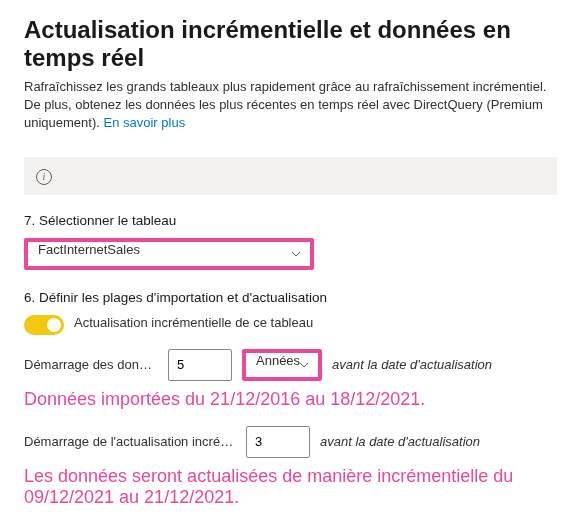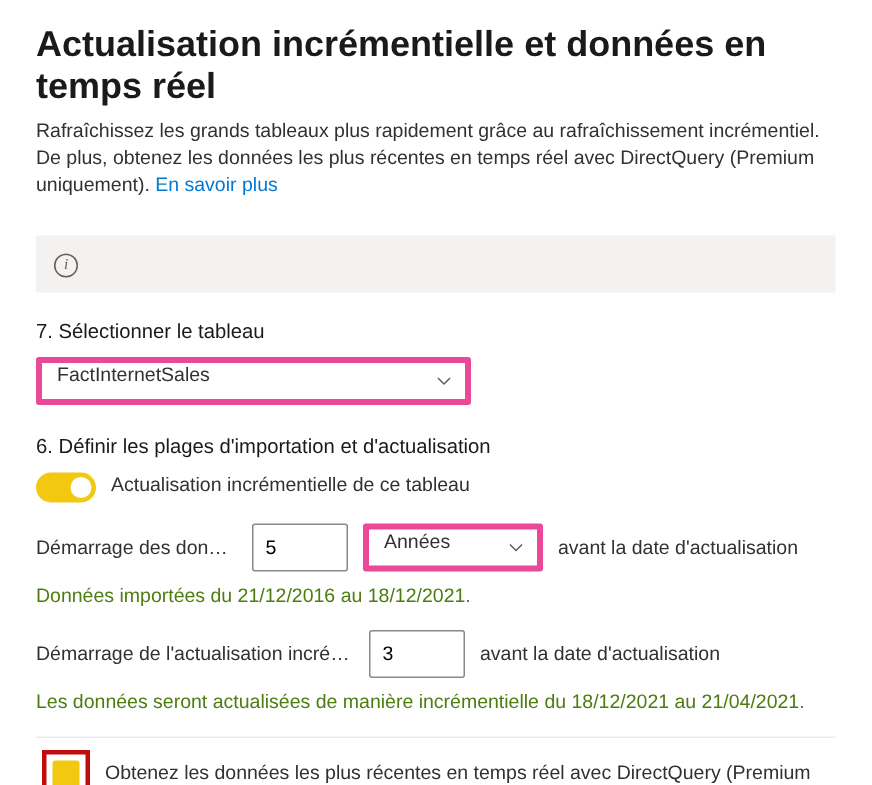--- a/index.html
+++ b/index.html
@@ -59,21 +59,21 @@
     border: 4px solid #ec4899;
     border-radius: 2px;
     height: 32px;
     display: flex;
     align-items: flex-start;
     padding: 0 10px;
     width: 290px;
     margin-bottom: 20px;
     cursor: pointer;
   }
-  .select-box.small { width: 120px; margin-bottom: 0; }
+  .select-box.small { width: 80px; margin-bottom: 0; }
   .chevron {
     position: absolute;
     right: 8px;
     top: 50%;
     transform: translateY(-50%);
     pointer-events: none;
   }
   .chevron svg { display:block; }
   .toggle-row {
     display: flex;
@@ -117,24 +117,25 @@
     font-size: 13px;
     width: 64px;
     font-family: inherit;
   }
   .suffix {
     font-size: 13px;
     white-space: nowrap;
     overflow: hidden;
     text-overflow: ellipsis;
     flex: 1;
+    font-style: italic;
   }
   .hint {
-    font-size: 13px;
-    color: #4d7c0f;
+    font-size: 18px;
+    color: #ec4899;
     margin-bottom: 16px;
   }
   .section3 { border-top: 1px solid #EDEBE9; padding-top: 8px; }
   .checkbox-row {
     display: flex;
     align-items: flex-start;
     gap: 10px;
     padding-left: 4px;
     font-size: 13px;
     line-height: 1.4;
@@ -202,21 +203,21 @@
 </div>
 
 <div class="hint">Données importées du 21/12/2016 au 18/12/2021.</div>
 
 <div class="range-row">
   <div class="range-label-trunc wide">Démarrage de l'actualisation incrémentielle</div>
   <input class="input-box" value="3" style="">
   <div class="suffix">avant la date d'actualisation</div>
 </div>
 
-<div class="hint">Les données seront actualisées de manière incrémentielle du 18/12/2021 au 21/04/2021.</div>
+<div class="hint">Les données seront actualisées de manière incrémentielle du 09/12/2021 au 21/12/2021.</div>
 
 <div class="section3">
   <div class="checkbox-row">
     <span class="checkbox-highlight">
       <span class="checkbox">
         
       </span>
     </span>
     <div class="cb-text">
       <span>Obtenez les données les plus récentes en temps réel avec DirectQuery (Premium uniquement). </span>

